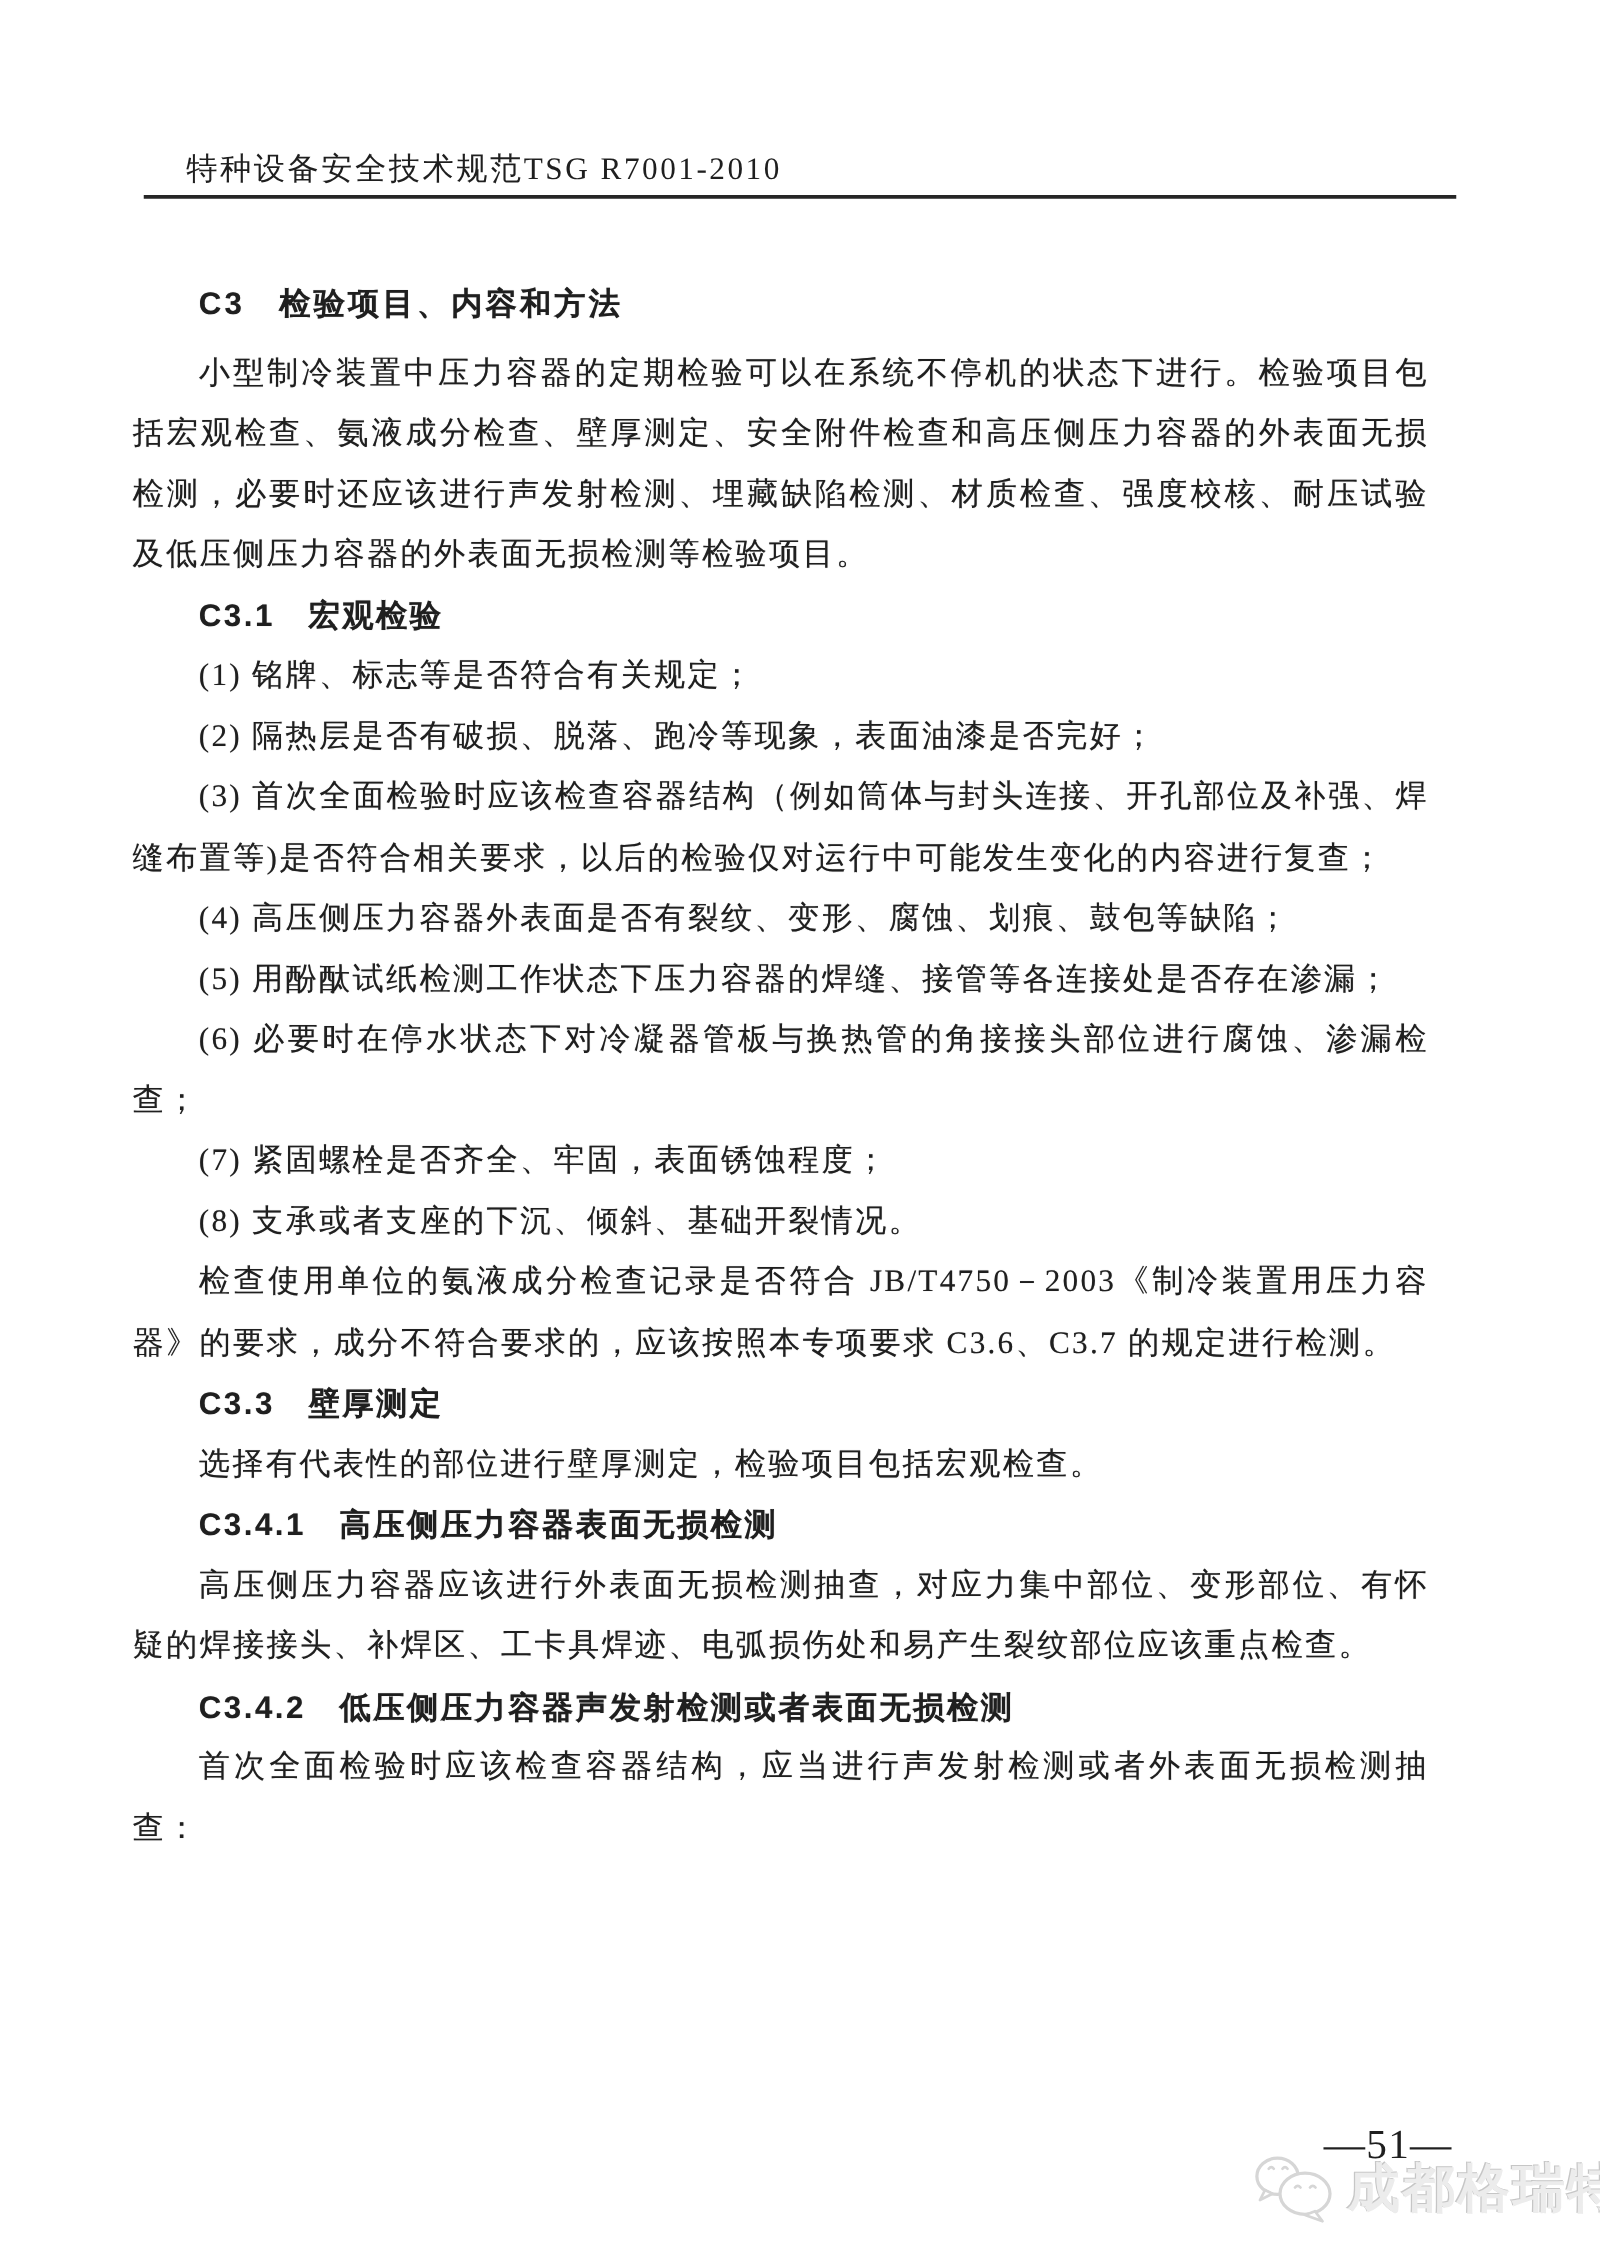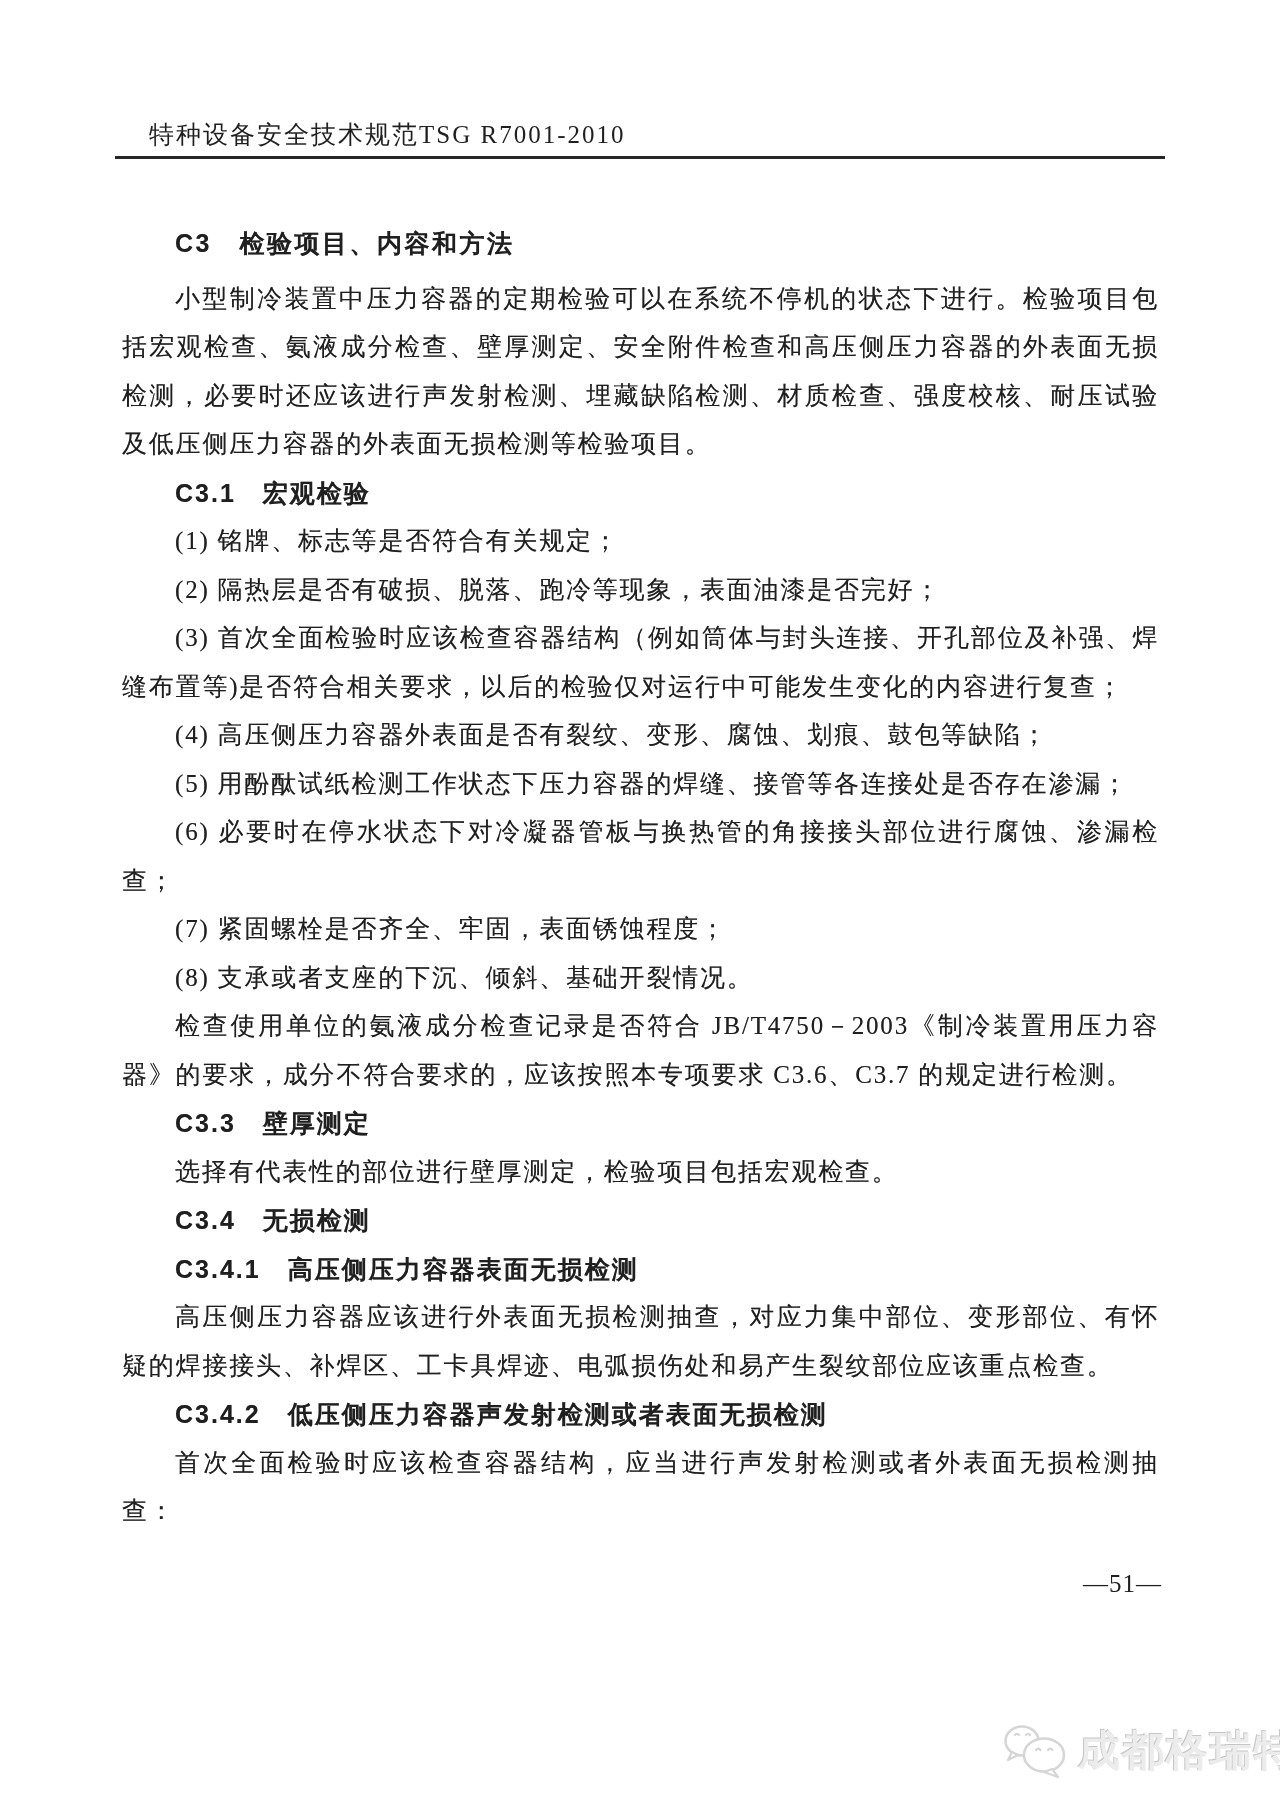--- a/index.html
+++ b/index.html
@@ -22,41 +22,41 @@
     padding: 0 24px 0 34px;
     font-size: 25px; letter-spacing: 2px;
   }
   .header-rule {
     margin-top: 5px; height: 0;
     border-bottom: 3px solid #262626;
   }
 
   
   .content {
-    position: absolute; left: 122px; top: 219px; width: 1037px;
+    position: absolute; left: 106px; top: 219px; width: 1037px;
     font-size: 25px; line-height: 48.5px;
     letter-spacing: 1.8px;
     text-align: justify;
     text-shadow: 0 0 0.6px rgba(0,0,0,.45);
   }
   .content p { margin: 0; text-indent: 53px; }
   .doc-title {
     font-family: "Liberation Sans", "DejaVu Sans", sans-serif;
     font-weight: bold; letter-spacing: 2.5px;
     margin-bottom: 7px !important;
   }
   .doc-heading {
     font-family: "Liberation Sans", "DejaVu Sans", sans-serif;
     font-weight: bold; letter-spacing: 2px;
   }
 
   
   .page-number {
-    position: absolute; right: 118px; top: 1570px;
-    font-size: 25px; letter-spacing: 1px;
+    position: absolute; right: 118px; top: 1698px;
+    font-size: 33px; letter-spacing: 1px;
   }
 
   
   .watermark {
     position: absolute; left: 1002px; top: 1722px;
     display: flex; align-items: center; gap: 10px;
   }
   .watermark-text {
     font-family: "Liberation Sans", "DejaVu Sans", sans-serif;
     font-size: 42px; font-weight: bold; letter-spacing: 2px;
@@ -87,21 +87,20 @@
     <p class="doc-item">(2) 隔热层是否有破损、脱落、跑冷等现象，表面油漆是否完好；</p>
     <p class="doc-item">(3) 首次全面检验时应该检查容器结构（例如筒体与封头连接、开孔部位及补强、焊缝布置等)是否符合相关要求，以后的检验仅对运行中可能发生变化的内容进行复查；</p>
     <p class="doc-item">(4) 高压侧压力容器外表面是否有裂纹、变形、腐蚀、划痕、鼓包等缺陷；</p>
     <p class="doc-item">(5) 用酚酞试纸检测工作状态下压力容器的焊缝、接管等各连接处是否存在渗漏；</p>
     <p class="doc-item">(6) 必要时在停水状态下对冷凝器管板与换热管的角接接头部位进行腐蚀、渗漏检查；</p>
     <p class="doc-item">(7) 紧固螺栓是否齐全、牢固，表面锈蚀程度；</p>
     <p class="doc-item">(8) 支承或者支座的下沉、倾斜、基础开裂情况。</p>
     <p class="doc-para">检查使用单位的氨液成分检查记录是否符合 JB/T4750－2003《制冷装置用压力容器》的要求，成分不符合要求的，应该按照本专项要求 C3.6、C3.7 的规定进行检测。</p>
     <p class="doc-heading">C3.3　壁厚测定</p>
     <p class="doc-para">选择有代表性的部位进行壁厚测定，检验项目包括宏观检查。</p>
-    <p class="doc-heading">C3.4　无损检测</p>
     <p class="doc-heading">C3.4.1　高压侧压力容器表面无损检测</p>
     <p class="doc-para">高压侧压力容器应该进行外表面无损检测抽查，对应力集中部位、变形部位、有怀疑的焊接接头、补焊区、工卡具焊迹、电弧损伤处和易产生裂纹部位应该重点检查。</p>
     <p class="doc-heading">C3.4.2　低压侧压力容器声发射检测或者表面无损检测</p>
     <p class="doc-para">首次全面检验时应该检查容器结构，应当进行声发射检测或者外表面无损检测抽查：</p>
   </div>
 
   <div class="page-number">—51—</div>
 
 </div>
 

